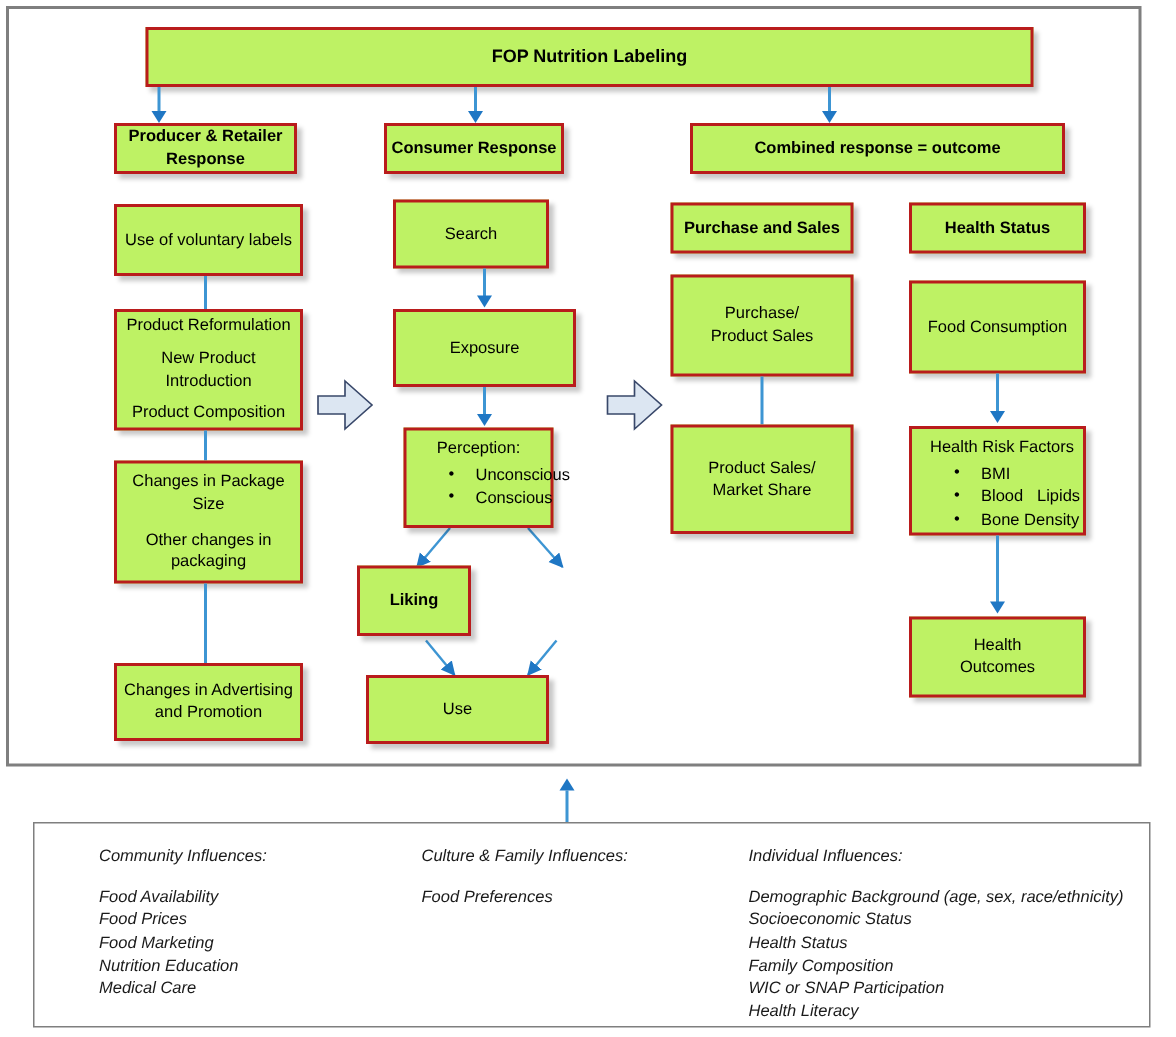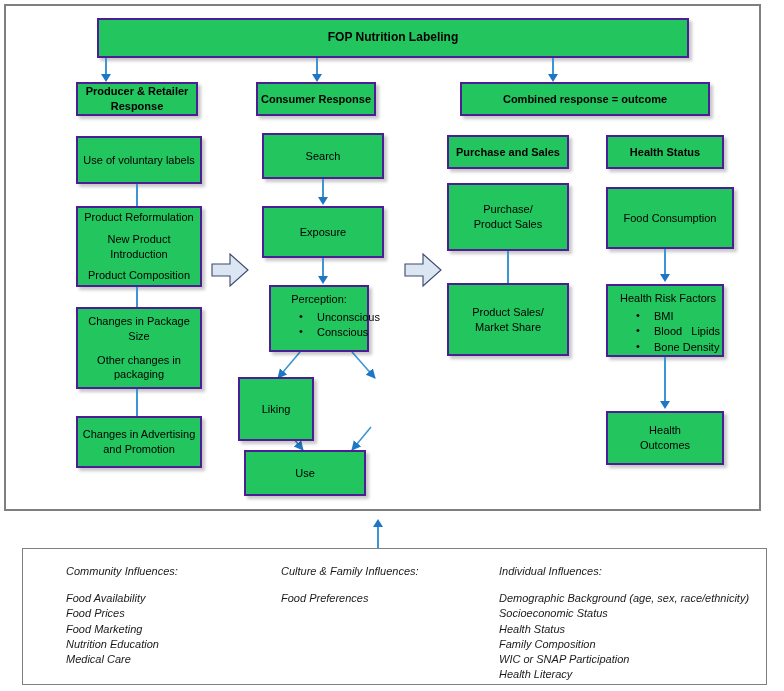--- a/index.html
+++ b/index.html
@@ -38,22 +38,22 @@
     height: 137px;
     border: 1px solid #7f7f7f;
     box-sizing: border-box;
     background: #ffffff;
   }
 
   
   .node {
     position: absolute;
     box-sizing: border-box;
-    border: 2px solid #4c1d95;
-    background: #22c55e;
+    border: 2px solid #b91c1c;
+    background: #bef264;
     box-shadow: 3px 3px 3px rgba(0,0,0,0.22);
     display: flex;
     flex-direction: column;
     align-items: center;
     justify-content: center;
     color: #000000;
     font-size: 11px;
     line-height: 1.32;
     text-align: center;
     padding: 2px 4px;
@@ -204,52 +204,52 @@
 
   <div class="node" style="left:76px; top:307px; width:126px; height:82px;">
     <span class="ln">Changes in Package</span>
     <span class="ln">Size</span>
     <span class="gap"></span>
     <span class="ln">Other changes in</span>
     <span class="ln">packaging</span>
   </div>
   <div class="vline" style="left:136px; top:389px; height:53px;"></div>
 
-  <div class="node" style="left:76px; top:416px; width:126px; height:52px;justify-content:center;">
+  <div class="node" style="left:76px; top:442px; width:126px; height:52px;justify-content:center;">
     <span class="ln">Changes in Advertising</span>
     <span class="ln">and Promotion</span>
   </div>
 
   <div class="block-arrow" style="left:211px; top:252px; width:38px; height:36px;">
     <svg width="38" height="36" viewBox="0 0 38 36">
       <polygon points="1,12 19,12 19,2 37,18 19,34 19,24 1,24" fill="#dce6f2" stroke="#39486a" stroke-width="1.1"></polygon>
     </svg>
   </div>
 
-  <div class="node" style="left:262px; top:133px; width:122px; height:46px;">
+  <div class="node" style="left:262px; top:133px; width:104px; height:46px;">
     <span class="ln">Search</span>
   </div>
   <div class="vline" style="left:322px; top:179px; height:19px;"></div>
   <div class="arrow-down" style="left:318px; top:197px;"></div>
 
   <div class="node" style="left:262px; top:206px; width:122px; height:52px;">
     <span class="ln">Exposure</span>
   </div>
   <div class="vline" style="left:322px; top:258px; height:19px;"></div>
   <div class="arrow-down" style="left:318px; top:276px;"></div>
 
   <div class="node listbox" style="left:269px; top:285px; width:100px; height:67px;">
     <span class="title">Perception:</span>
     <ul>
       <li>Unconscious</li>
       <li>Conscious</li>
     </ul>
   </div>
 
-  <div class="node" style="left:238px; top:377px; width:76px; height:64px;">
+  <div class="node" style="left:238px; top:377px; width:76px; height:47px;font-weight:bold;">
     <span class="ln">Liking</span>
   </div>
 
 
   <div class="node" style="left:244px; top:450px; width:122px; height:46px;">
     <span class="ln">Use</span>
   </div>
 
   <div class="block-arrow" style="left:404px; top:252px; width:38px; height:36px;">
     <svg width="38" height="36" viewBox="0 0 38 36">
@@ -269,21 +269,21 @@
 
   <div class="node" style="left:447px; top:283px; width:122px; height:73px;">
     <span class="ln">Product Sales/</span>
     <span class="ln">Market Share</span>
   </div>
 
   <div class="node bold" style="left:606px; top:135px; width:118px; height:34px;">
     <span class="ln">Health Status</span>
   </div>
 
-  <div class="node" style="left:606px; top:187px; width:128px; height:62px;">
+  <div class="node" style="left:606px; top:187px; width:118px; height:62px;">
     <span class="ln">Food Consumption</span>
   </div>
   <div class="vline" style="left:664px; top:249px; height:26px;"></div>
   <div class="arrow-down" style="left:660px; top:274px;"></div>
 
   <div class="node listbox" style="left:606px; top:284px; width:118px; height:73px;">
     <span class="title left">Health Risk Factors</span>
     <ul>
       <li>BMI</li>
       <li>Blood   Lipids</li>

